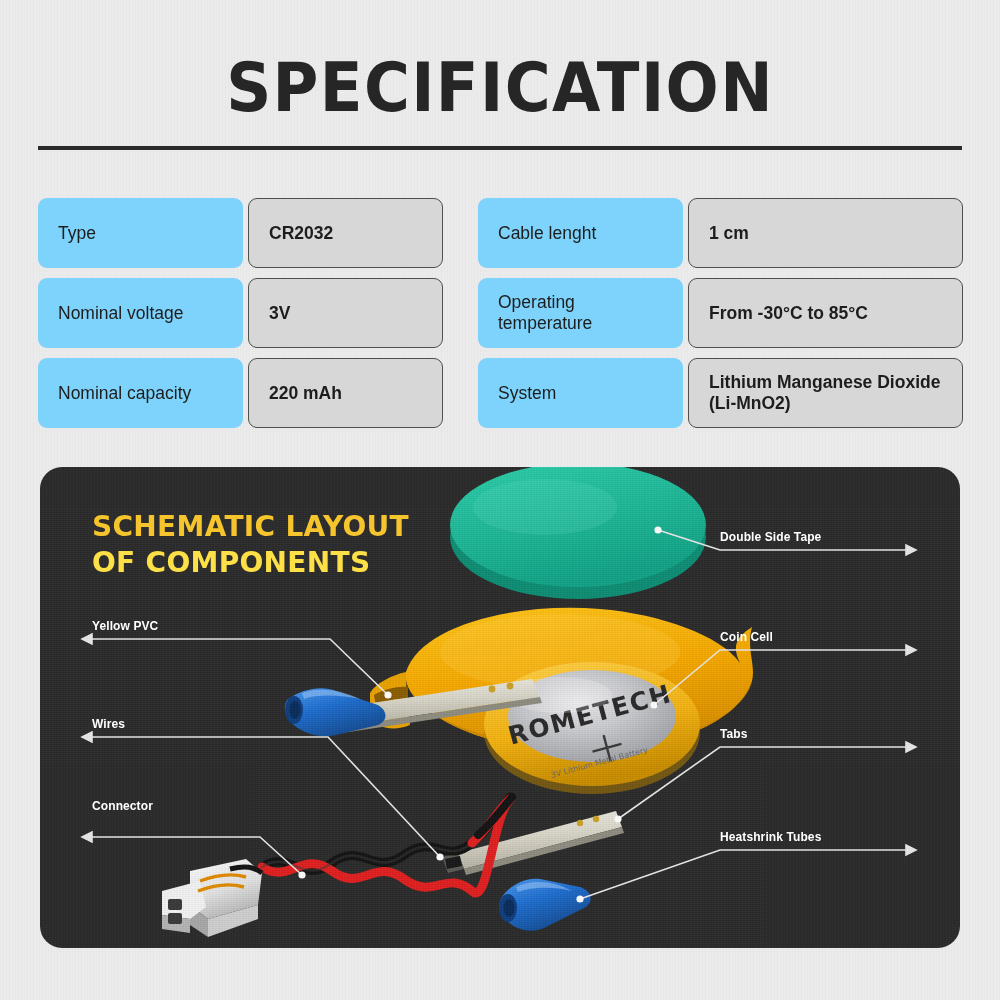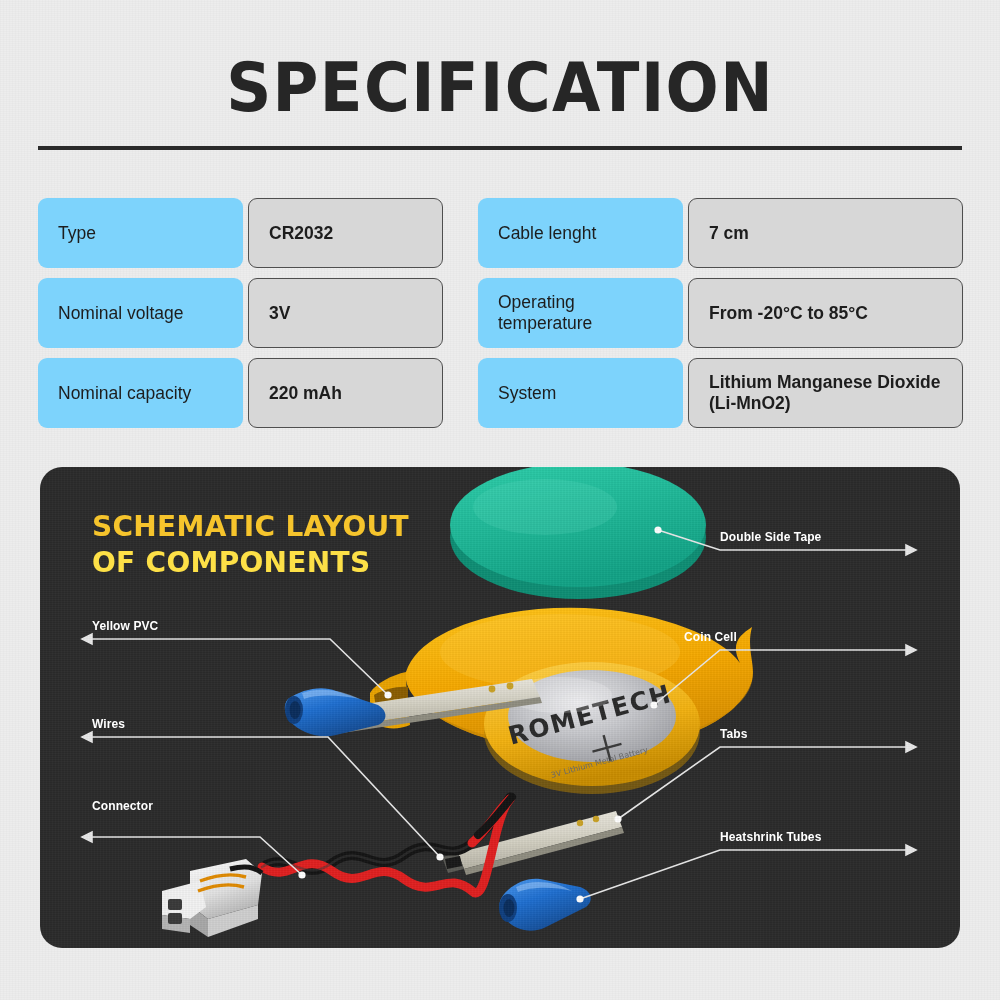--- a/index.html
+++ b/index.html
@@ -130,29 +130,29 @@
 <div class="title">SPECIFICATION</div>
 <div class="title-rule"></div>
 
 <div class="spec-grid">
 
   <div class="spec-row">
     <div class="cell-label">Type</div>
     <div class="cell-value">CR2032</div>
     <div class="spacer-col"></div>
     <div class="cell-label">Cable lenght</div>
-    <div class="cell-value">7 cm</div>
+    <div class="cell-value">1 cm</div>
   </div>
 
   <div class="spec-row">
     <div class="cell-label">Nominal voltage</div>
     <div class="cell-value">3V</div>
     <div class="spacer-col"></div>
     <div class="cell-label">Operating temperature</div>
-    <div class="cell-value">From -20°C to 85°C</div>
+    <div class="cell-value">From -30°C to 85°C</div>
   </div>
 
   <div class="spec-row">
     <div class="cell-label">Nominal capacity</div>
     <div class="cell-value">220 mAh</div>
     <div class="spacer-col"></div>
     <div class="cell-label">System</div>
     <div class="cell-value">Lithium Manganese Dioxide (Li-MnO2)</div>
   </div>
 
@@ -322,17 +322,17 @@
   <div class="panel-heading">
     <span class="heading-line1">SCHEMATIC LAYOUT</span>
     <span class="heading-line2">OF COMPONENTS</span>
   </div>
 
   <div class="callout" style="left:52px; top:152px;">Yellow PVC</div>
   <div class="callout" style="left:52px; top:250px;">Wires</div>
   <div class="callout" style="left:52px; top:332px;">Connector</div>
 
   <div class="callout" style="left:680px; top:63px;">Double Side Tape</div>
-  <div class="callout" style="left:644px; top:163px;">Coin Cell</div>
+  <div class="callout" style="left:680px; top:163px;">Coin Cell</div>
   <div class="callout" style="left:680px; top:260px;">Tabs</div>
   <div class="callout" style="left:680px; top:363px;">Heatshrink Tubes</div>
 
 </div>
 
 </body></html>

